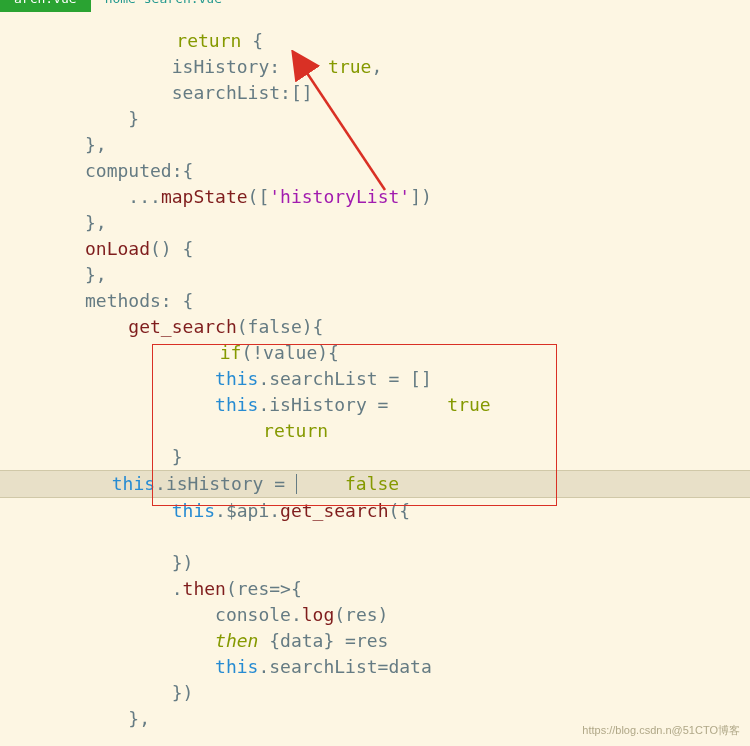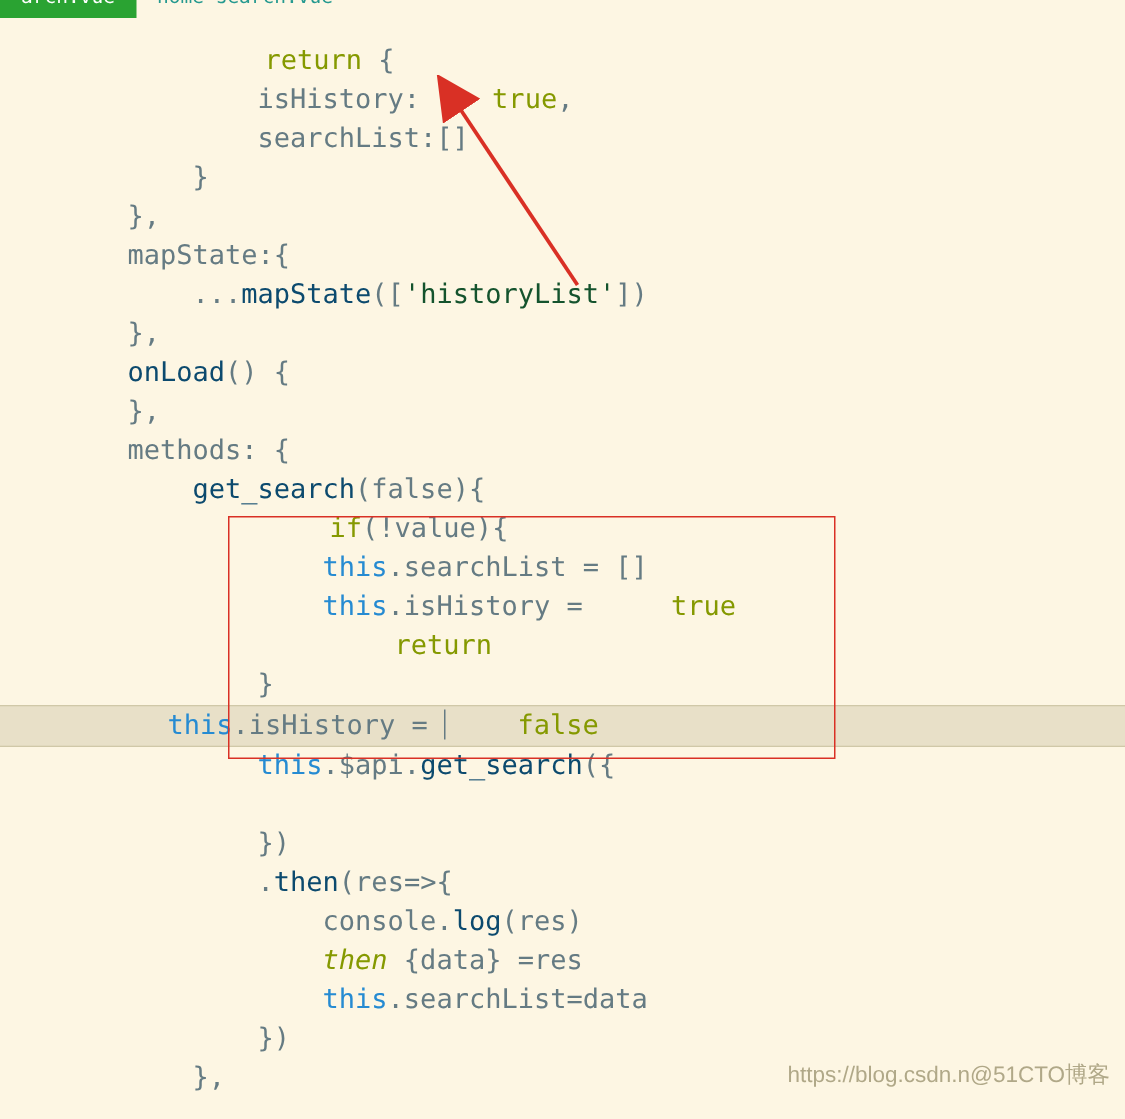--- a/index.html
+++ b/index.html
@@ -29,23 +29,23 @@
     .editor {
       padding: 16px 0 0 0;
       line-height: 26px;
     }
     .line {
       white-space: pre;
       padding-left: 85px;
     }
     .keyword { color: #859900; margin-left: 48px; }
     .property { color: #657b83; }
-    .method { color: #0c4a6e; }
+    .method { color: #7f1d1d; }
     .this { color: #268bd2; margin-top: 45px; }
-    .string { color: #14532d; }
+    .string { color: #a21caf; }
     .const { color: #859900; font-style: italic; }
     .punc { color: #657b83; }
     .plain { color: #657b83; }
     .highlight-line {
       background: linear-gradient(#e8e0c8, #e8e0c8);
       border-top: 1px solid #d0c8a8;
       border-bottom: 1px solid #d0c8a8;
       padding-left: 25px;
     }
     .cursor {
@@ -60,42 +60,42 @@
       position: absolute;
       border: 1px solid #d93025;
       pointer-events: none;
     }
     .arrow {
       position: absolute;
       pointer-events: none;
     }
     .watermark {
       position: absolute;
-      bottom: 20px;
+      bottom: 8px;
       right: 10px;
-      font-size: 15px;
+      font-size: 11px;
       color: #b0a888;
       font-family: sans-serif;
     }
   </style>
 </head>
 <body>
 
 <div class="tabs">
   <div class="tab tab-active">arch.vue</div>
   <div class="tab tab-inactive">home-search.vue</div>
 </div>
 
 <div class="editor">
   <div class="line"><span class="plain">    </span><span class="keyword">return</span><span class="punc"> {</span></div>
   <div class="line"><span class="plain">        </span><span class="property">isHistory:</span><span class="keyword">true</span><span class="punc">,</span></div>
   <div class="line"><span class="plain">        </span><span class="property">searchList:[]</span></div>
   <div class="line"><span class="plain">    </span><span class="punc">}</span></div>
   <div class="line"><span class="punc">},</span></div>
-  <div class="line"><span class="property">mapState:{</span></div>
+  <div class="line"><span class="property">computed:{</span></div>
   <div class="line"><span class="plain">    </span><span class="punc">...</span><span class="method">mapState</span><span class="punc">([</span><span class="string">'historyList'</span><span class="punc">])</span></div>
   <div class="line"><span class="punc">},</span></div>
   <div class="line"><span class="method">onLoad</span><span class="punc">() {</span></div>
   <div class="line"><span class="punc">},</span></div>
   <div class="line"><span class="property">methods: {</span></div>
   <div class="line"><span class="plain">    </span><span class="method">get_search</span><span class="punc">(false){</span></div>
   <div class="line"><span class="plain">        </span><span class="keyword">if</span><span class="punc">(!value){</span></div>
   <div class="line"><span class="plain">            </span><span class="this">this</span><span class="property">.searchList = []</span></div>
   <div class="line"><span class="plain">            </span><span class="this">this</span><span class="property">.isHistory = </span><span class="keyword">true</span></div>
   <div class="line"><span class="plain">            </span><span class="keyword">return</span></div>

